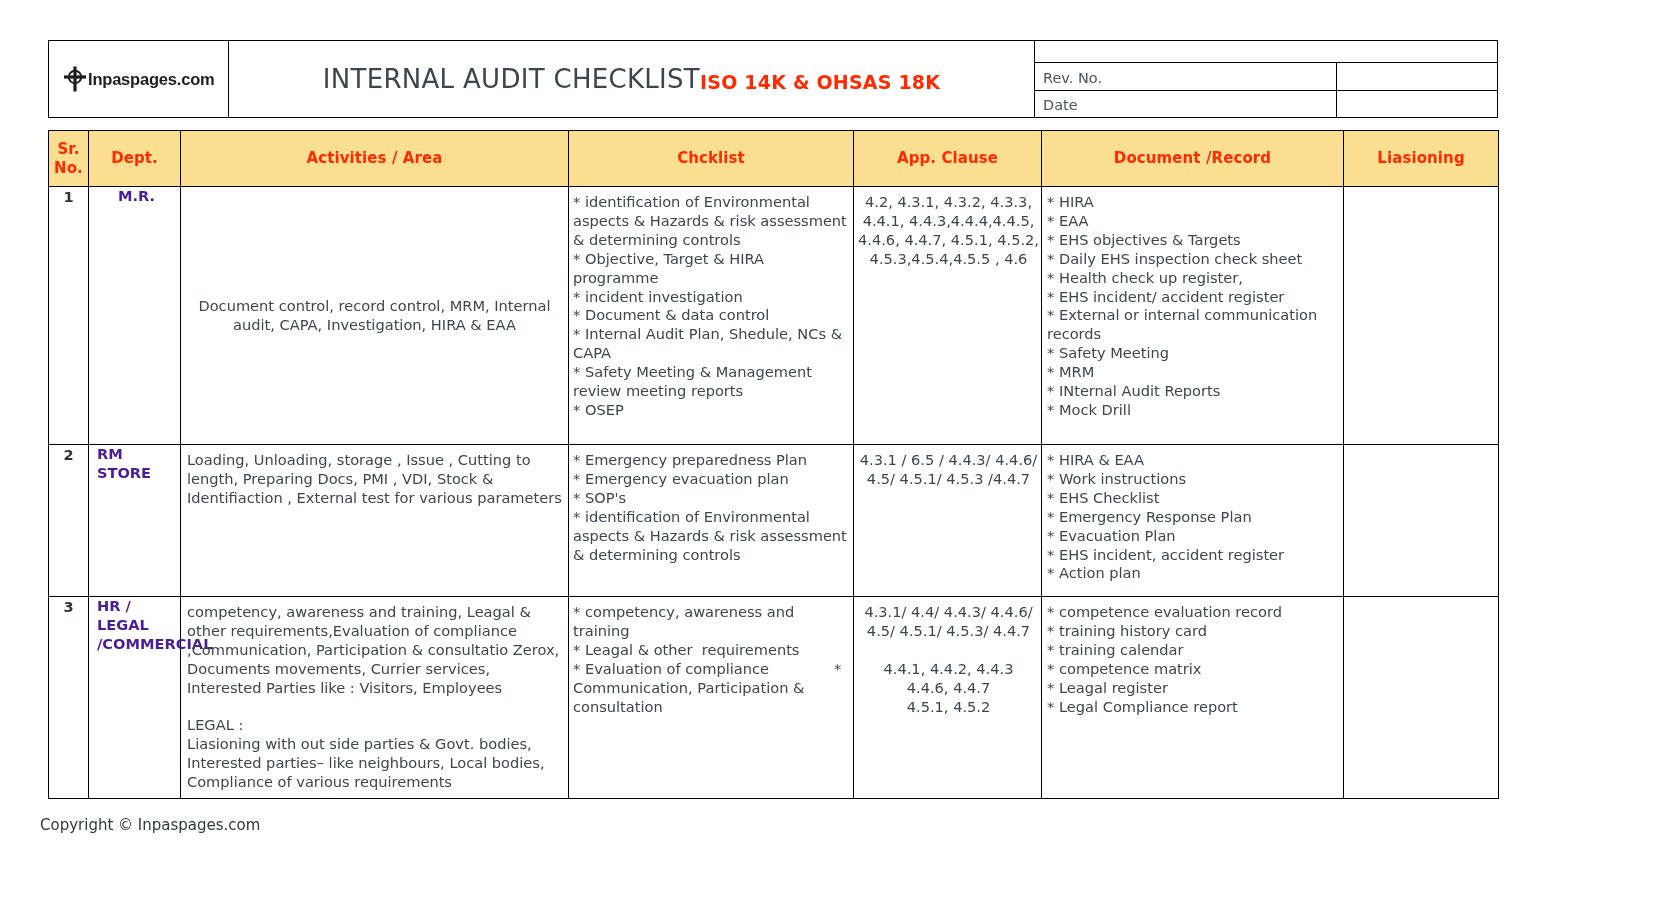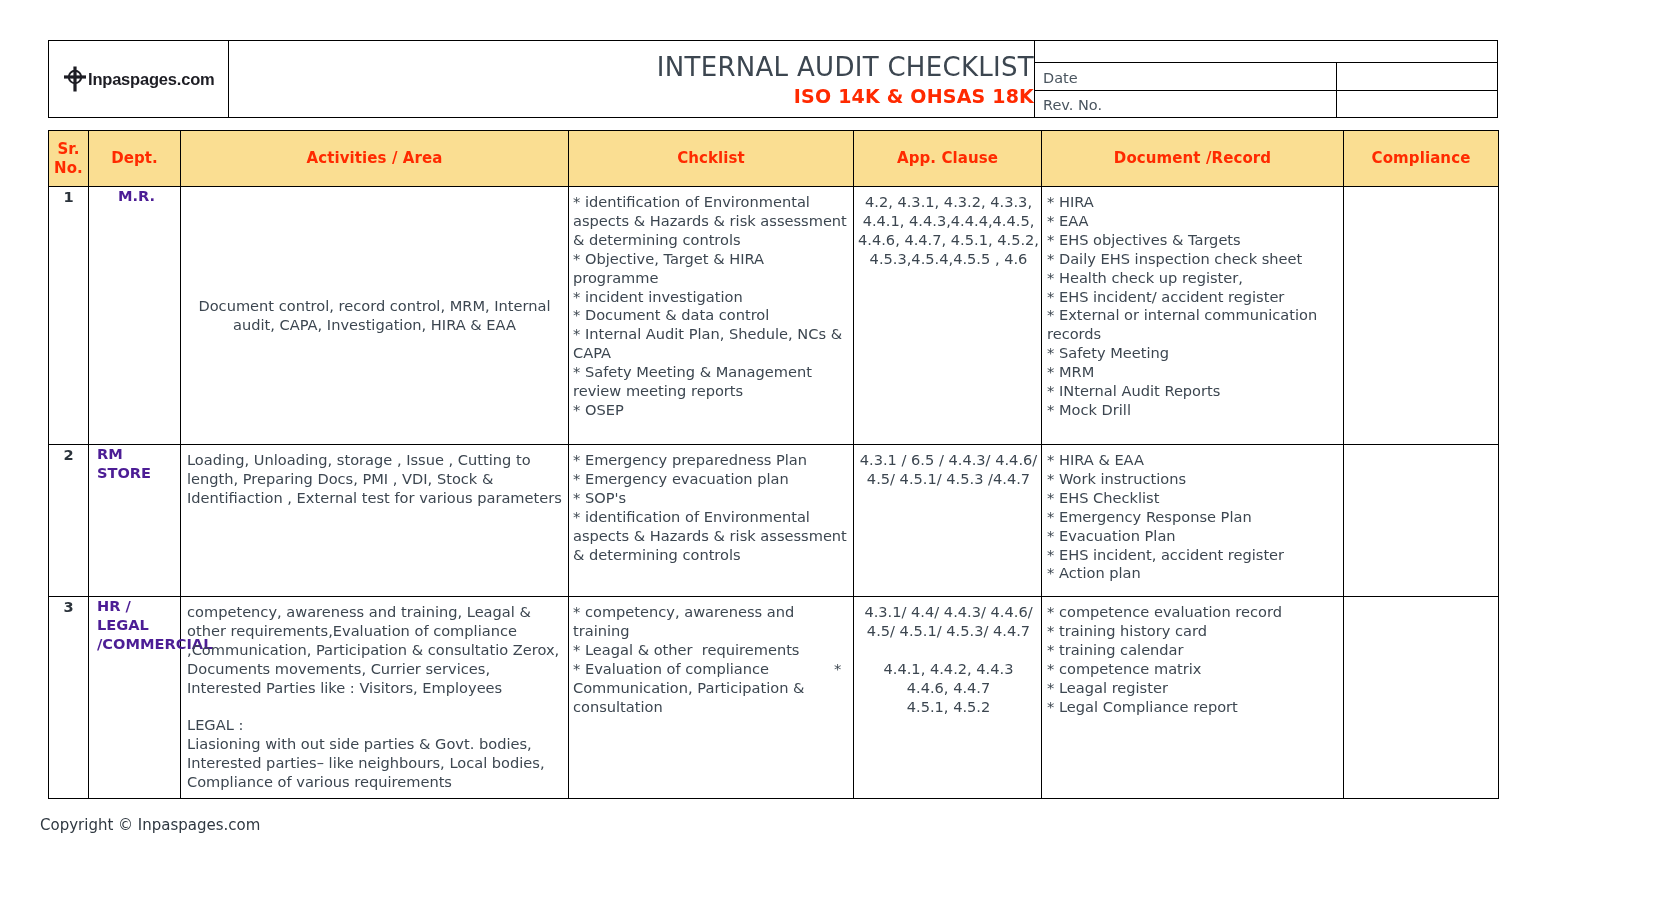--- a/index.html
+++ b/index.html
@@ -44,22 +44,22 @@
     font-family: Liberation Sans, sans-serif;
     font-weight: bold;
     font-size: 16.5px;
     color: #1d1d24;
     letter-spacing: -0.2px;
   }
   .hdr-title {
     flex: 1;
     border-right: 1.6px solid #000;
     display: flex;
-    flex-direction: column;
-    align-items: flex-end;
+    flex-direction: row;
+    align-items: center;
     justify-content: center;
     padding-top: 2px;
   }
   .title-main {
     font-size: 26px;
     color: #3c4650;
     letter-spacing: 0.3px;
     line-height: 1.12;
     font-family: "DejaVu Sans", sans-serif;
   }
@@ -206,25 +206,25 @@
     <div class="hdr-title">
       <div class="title-main">INTERNAL AUDIT CHECKLIST</div>
       <div class="title-sub">ISO 14K &amp; OHSAS 18K</div>
     </div>
     <div class="hdr-meta">
       <div class="meta-row top">
         <div class="meta-label"></div>
 
       </div>
       <div class="meta-row">
-        <div class="meta-label">Date</div>
+        <div class="meta-label">Rev. No.</div>
         <div class="meta-value"></div>
       </div>
       <div class="meta-row">
-        <div class="meta-label">Rev. No.</div>
+        <div class="meta-label">Date</div>
         <div class="meta-value"></div>
       </div>
     </div>
   </div>
 
   <table class="checklist">
     <colgroup>
       <col class="col-sr">
         <col class="col-dept">
         <col class="col-act">
@@ -237,21 +237,21 @@
       <tr>
         <th>
           <span>Sr.</span><br>
           <span>No.</span>
         </th>
         <th>Dept.</th>
         <th>Activities / Area</th>
         <th>Chcklist</th>
         <th>App. Clause</th>
         <th>Document /Record</th>
-        <th>Compliance</th>
+        <th>Liasioning</th>
       </tr>
     </thead>
     <tbody>
       <tr class="row1">
         <td class="c-sr">1</td>
         <td class="c-dept center">M.R.</td>
         <td class="c-act center">Document control, record control, MRM, Internal audit, CAPA, Investigation, HIRA &amp; EAA</td>
         <td class="c-chk">* identification of Environmental aspects &amp; Hazards &amp; risk assessment &amp; determining controls
 * Objective, Target &amp; HIRA programme
 * incident investigation

